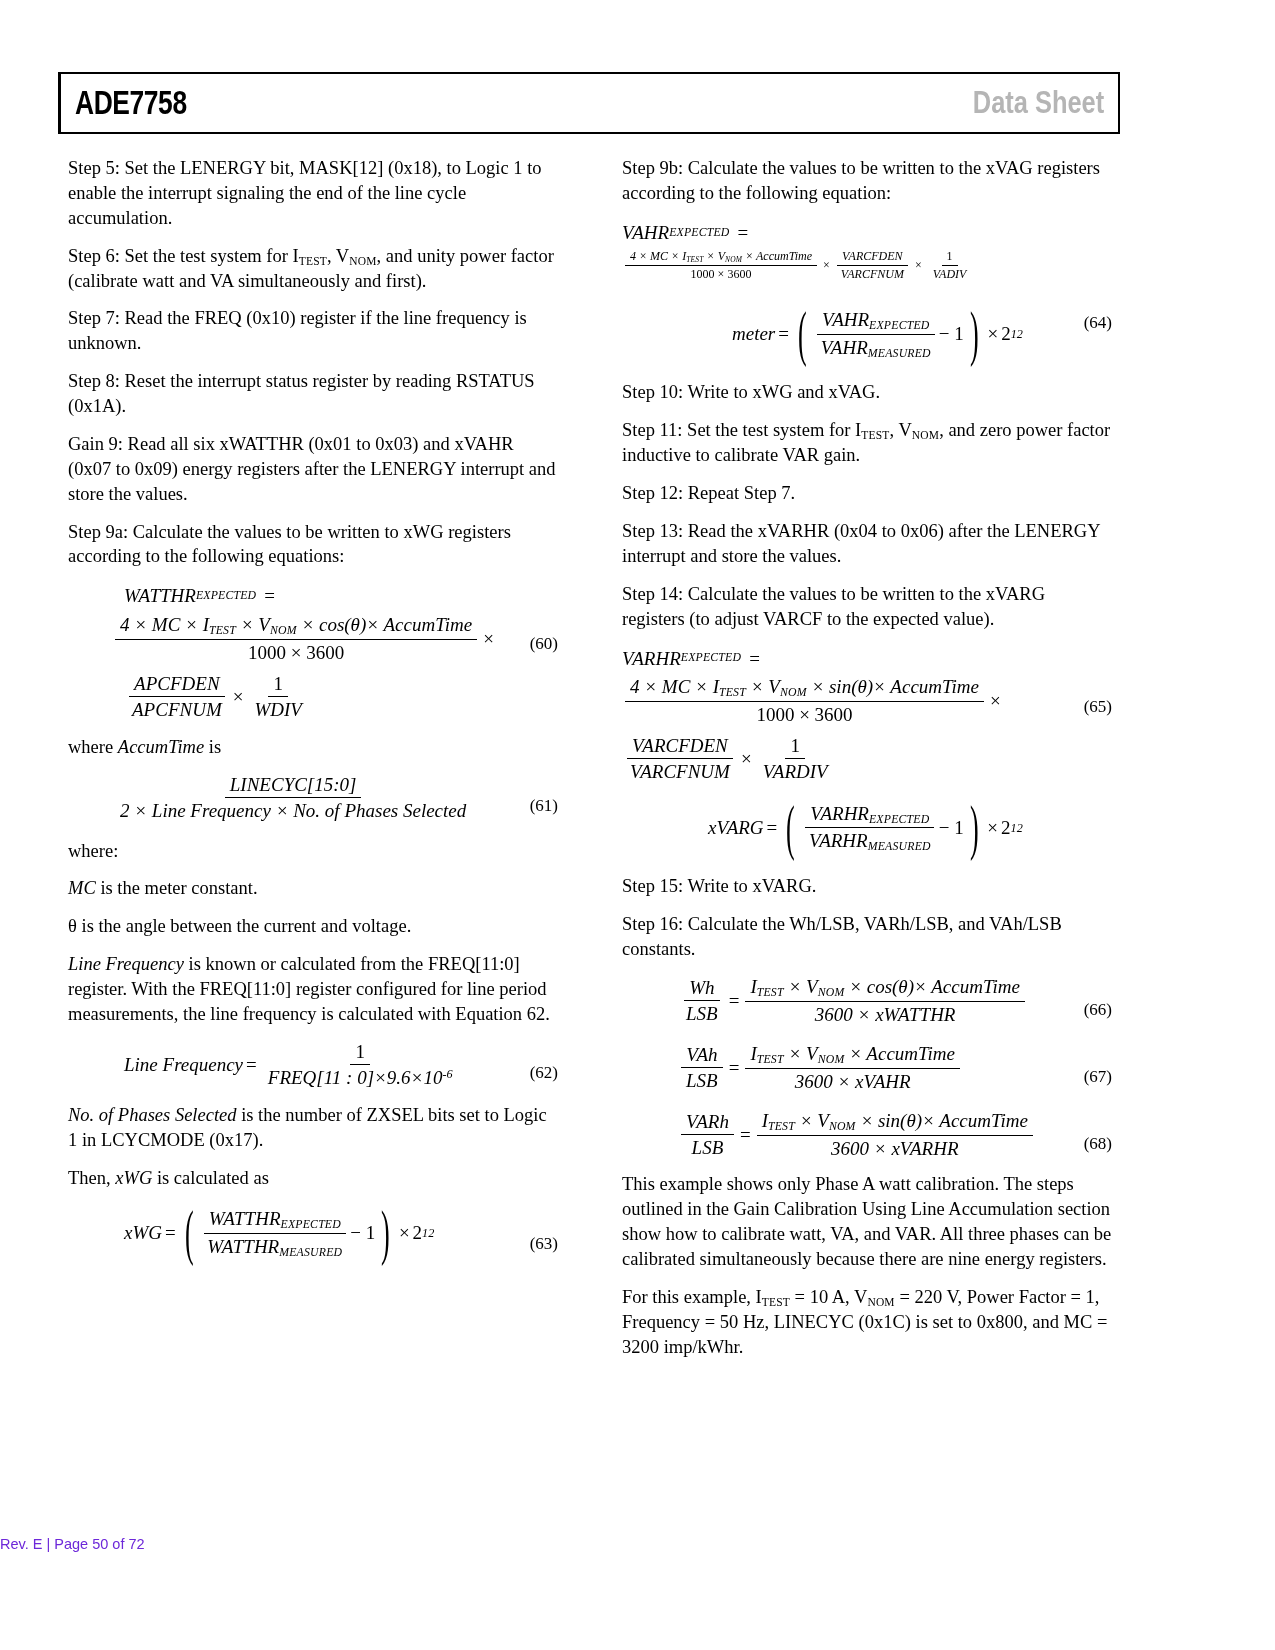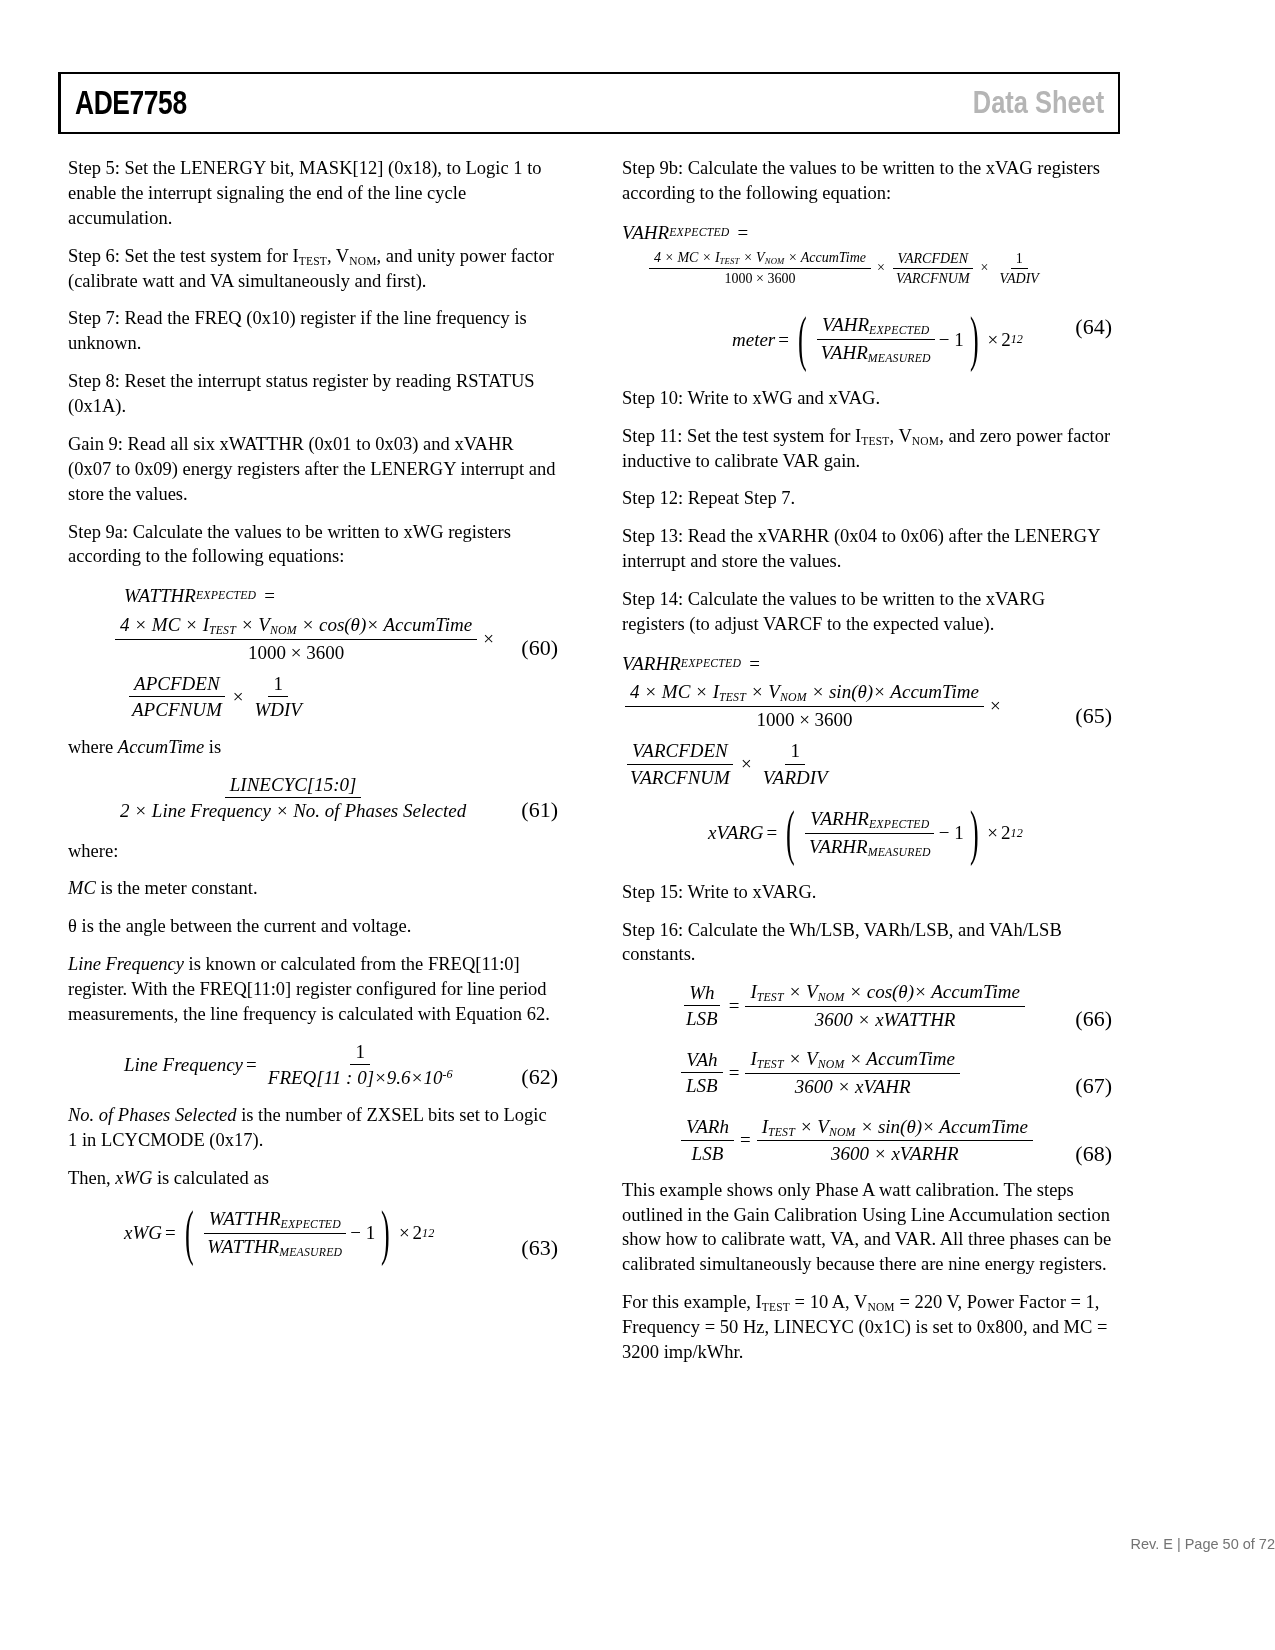--- a/index.html
+++ b/index.html
@@ -97,21 +97,21 @@
   .eqblock {
     position: relative;
     margin: 10px 0 12px 0;
     min-height: 20px;
   }
   .eqnum {
     position: absolute;
     right: 0;
     font-style: normal;
     font-family: "Liberation Serif", serif;
-    font-size: 22px;
+    font-size: 17px;
   }
   .eqrow {
     display: flex;
     align-items: center;
     font-family: "Liberation Serif", serif;
     font-style: italic;
     font-size: 19px;
     white-space: nowrap;
   }
   .eqrow.indent1 { padding-left: 44px; }
@@ -153,24 +153,24 @@
     position: relative;
     top: -1px;
   }
 
   
   .footer {
     position: absolute;
     left: 0;
     top: 1536px;
     width: 1275px;
-    text-align: right;
+    text-align: left;
     font-family: "Liberation Sans", sans-serif;
     font-size: 14.5px;
-    color: #737373;
+    color: #6d28d9;
   }
 </style>
 </head>
 <body>
 
 <div class="page">
 
   <div class="header">
     <div class="header-inner">
       <div class="part-number">ADE7758</div>
@@ -278,21 +278,21 @@
 
     <p class="para">Step 9b: Calculate the values to be written to the xVAG registers according to the following equation:</p>
 
     <div class="eqblock" style="margin-top:14px;">
       <div class="eqnum" style="top:92px;">(64)</div>
       <div class="eqrow" style="margin-bottom:4px;">
         <span>VAHR</span>
           <sub class="sm">EXPECTED</sub>
           <span class="op" style="margin-left:8px;">=</span>
       </div>
-      <div class="eqrow" style="font-size:14px;margin-left:24px;">
+      <div class="eqrow" style="font-size:12px;">
         <span class="frac">
           <span class="num"><span>4 × MC × I</span><sub class="sm">TEST</sub><span> × V</span><sub class="sm">NOM</sub><span> × AccumTime</span></span>
           <span class="den rom">1000 × 3600</span>
         </span>
         <span class="op">×</span>
         <span class="frac">
           <span class="num">VARCFDEN</span>
           <span class="den">VARCFNUM</span>
         </span>
         <span class="op">×</span>

